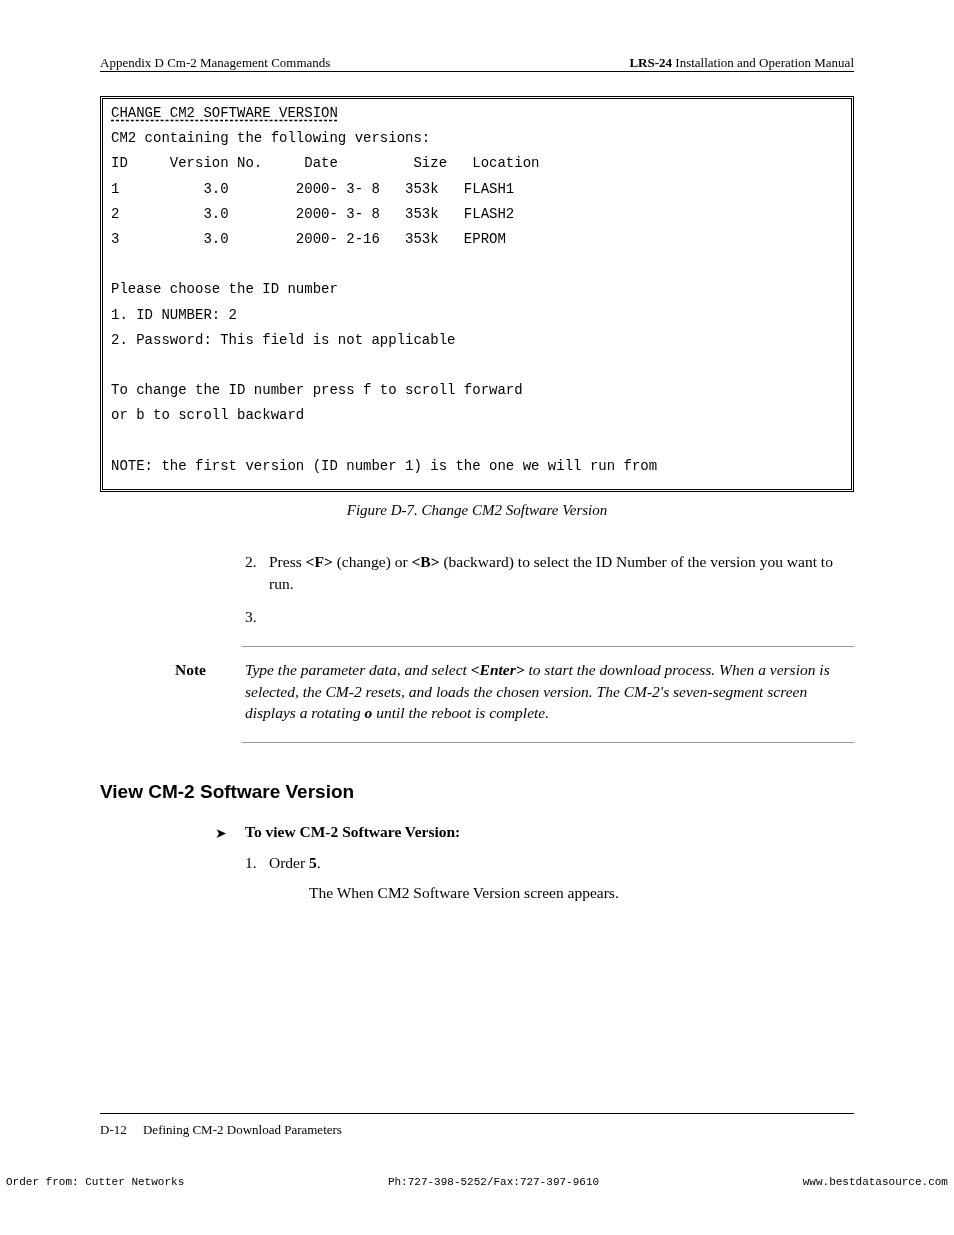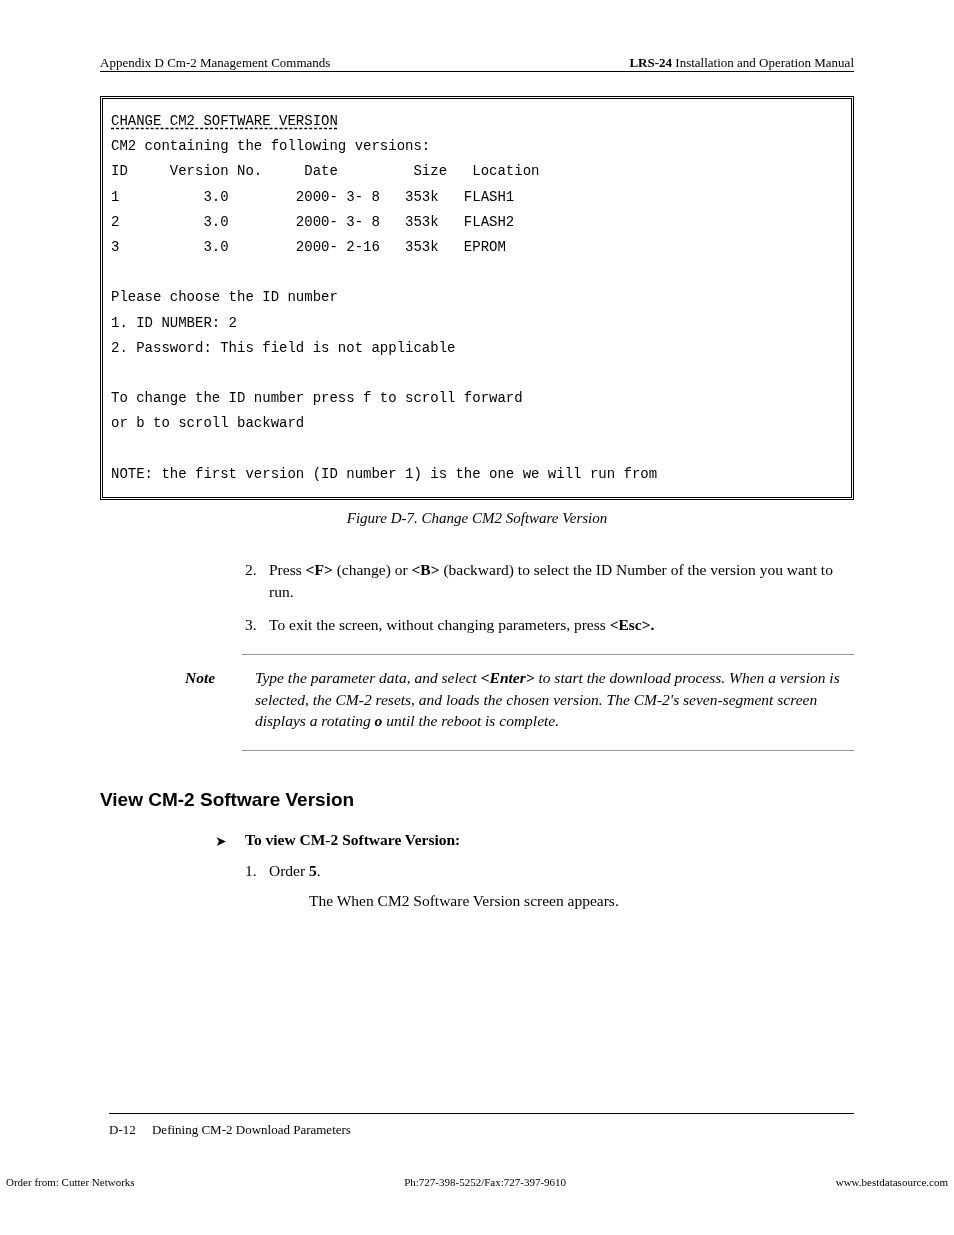--- a/index.html
+++ b/index.html
@@ -21,21 +21,21 @@
     display: flex;
     justify-content: space-between;
     border-bottom: 1px solid #000;
     margin-bottom: 24px;
     font-size: 13px;
   }
   .header-left { }
   .header-right { }
   .code-box {
     border: 3px double #000;
-    padding: 10px 8px 10px 8px;
+    padding: 2px 8px 10px 8px;
     font-family: "Courier New", monospace;
     font-size: 14px;
     line-height: 1.8;
     white-space: pre;
     margin-bottom: 10px;
   }
   .code-title {
     text-decoration: underline dashed;
     text-underline-offset: 3px;
   }
@@ -66,24 +66,22 @@
   }
   .note-block {
     display: flex;
     margin-left: 75px;
     margin-bottom: 12px;
     font-size: 15.5px;
     line-height: 1.4;
   }
   .note-label {
     font-weight: bold;
-    font-style: italic;
     width: 70px;
     flex-shrink: 0;
-    margin-left: 10px;
   }
   .note-text {
     font-style: italic;
   }
   .h2 {
     font-family: Arial, Helvetica, sans-serif;
     font-weight: bold;
     font-size: 19px;
     margin: 38px 0 20px 0;
   }
@@ -98,37 +96,37 @@
     flex-shrink: 0;
     font-size: 14px;
     margin-top: 2px;
   }
   .sub-indent {
     margin-left: 40px;
     font-size: 15.5px;
   }
   .page-footer {
     position: absolute;
-    left: 109px;
+    left: 100px;
     right: 100px;
     bottom: 62px;
     border-top: 1px solid #000;
     padding-top: 8px;
     font-size: 13px;
   }
   .order-line {
     position: absolute;
     left: 0;
     right: 0;
     bottom: 12px;
     display: flex;
     justify-content: space-between;
     font-size: 11px;
     padding: 0 6px;
-    font-family: Liberation Serif, serif;
+    font-family: Liberation Mono, monospace;
   }
 </style>
 </head>
 <body>
 
 <div class="page">
 
   <div class="header">
     <span class="header-left">Appendix D  Cm-2 Management Commands</span>
     <span class="header-right">
@@ -154,21 +152,20 @@
 
   <div class="figure-caption">Figure D-7.  Change CM2 Software Version</div>
 
   <div class="body-list">
     <div class="list-item">
       <div class="list-num">2.</div>
       <div class="list-text"><span> Press </span><b>&lt;F&gt;</b><span> (change) or </span><b>&lt;B&gt;</b><span> (backward) to select the ID Number of the version you want to run.</span></div>
     </div>
     <div class="list-item">
       <div class="list-num">3.</div>
-      <div class="list-text"><span>To exit the screen, without changing parameters, press </span><b>&lt;Esc&gt;.</b></div>
     </div>
   </div>
 
   <hr class="hr-light">
 
   <div class="note-block">
     <div class="note-label">Note</div>
     <div class="note-text"><span>Type the parameter data, and select </span><b>&lt;Enter&gt;</b><span> to start the download process. When a version is selected, the CM-2 resets, and loads the chosen version. The CM-2's seven-segment screen displays a rotating </span><b>o</b><span> until the reboot is complete.</span></div>
   </div>
 

